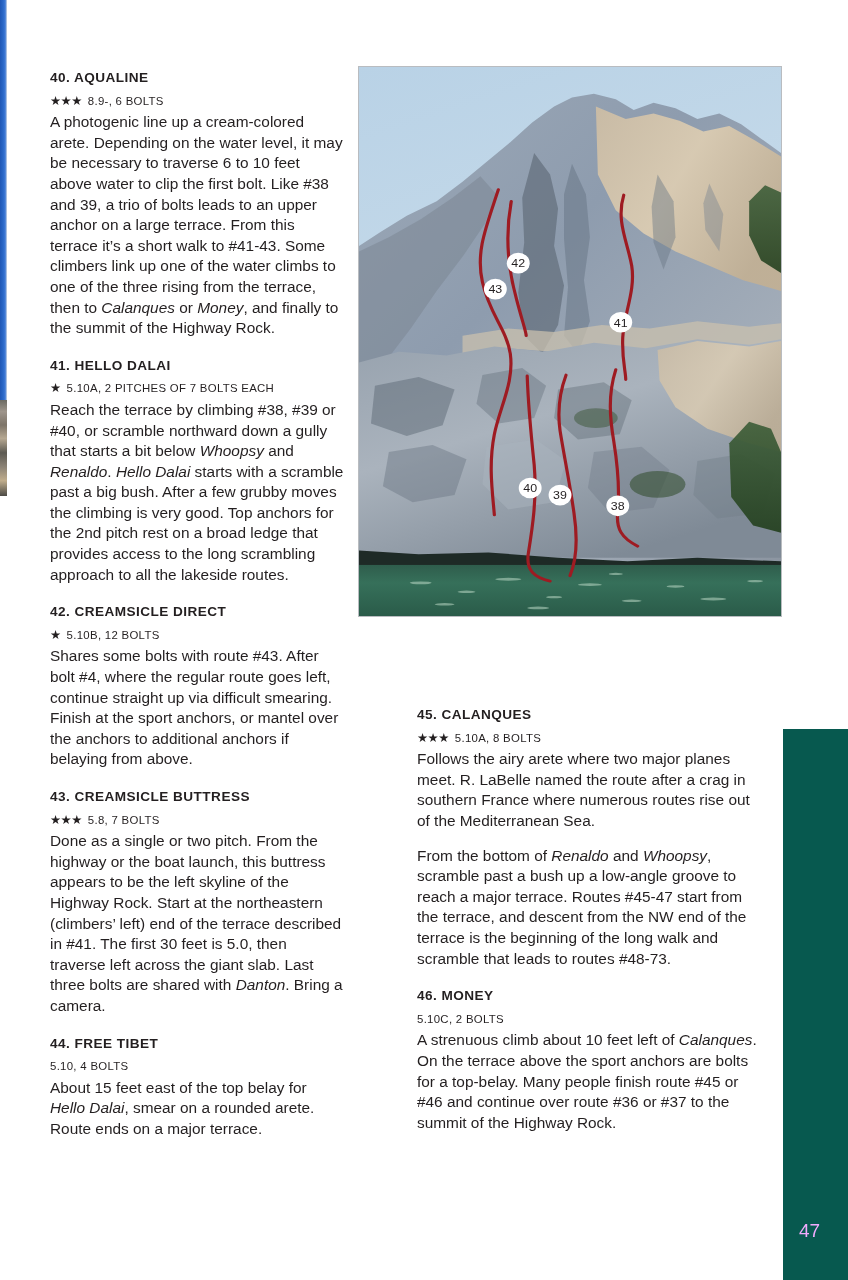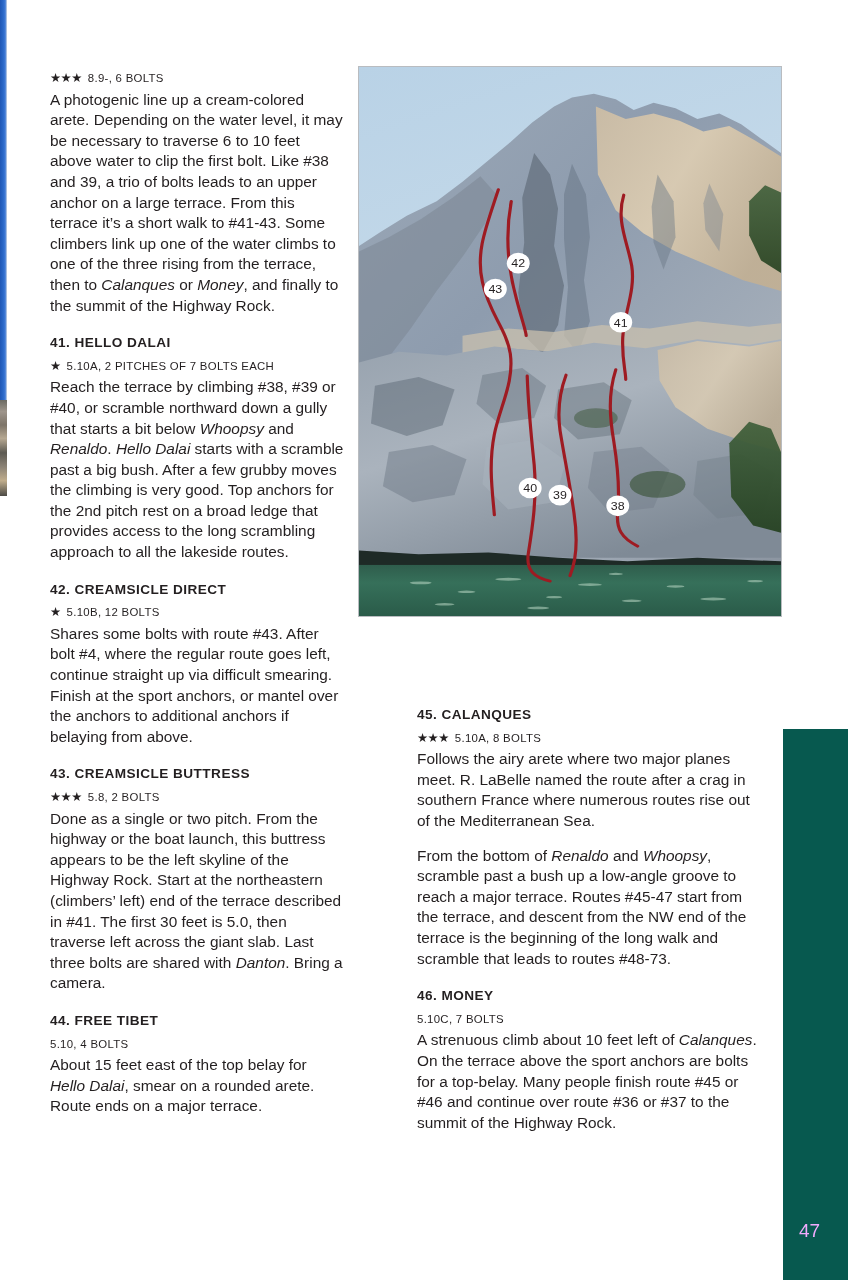--- a/index.html
+++ b/index.html
@@ -107,20 +107,21 @@
   }
 </style>
 </head>
 <body>
 
 <div id="left-edge-blue"></div>
 <div id="left-edge-photo"></div>
 
 <div class="col" id="col-left">
     <div class="route">
+      <div class="route-title">40. AQUALINE</div>
       <div class="route-meta">
         <span class="stars">★★★</span>
         <span>8.9-, 6 BOLTS</span>
       </div>
       <div class="route-body">
         <p>A photogenic line up a cream-colored arete. Depending on the water level, it may be necessary to traverse 6 to 10 feet above water to clip the first bolt. Like #38 and 39, a trio of bolts leads to an upper anchor on a large terrace. From this terrace it’s a short walk to #41-43. Some climbers link up one of the water climbs to one of the three rising from the terrace, then to <i>Calanques</i> or <i>Money</i>, and finally to the summit of the Highway Rock.</p>
       </div>
     </div>
     <div class="route">
       <div class="route-title">41. HELLO DALAI</div>
@@ -139,21 +140,21 @@
         <span>5.10B, 12 BOLTS</span>
       </div>
       <div class="route-body">
         <p>Shares some bolts with route #43. After bolt #4, where the regular route goes left, continue straight up via difficult smearing. Finish at the sport anchors, or mantel over the anchors to additional anchors if belaying from above.</p>
       </div>
     </div>
     <div class="route">
       <div class="route-title">43. CREAMSICLE BUTTRESS</div>
       <div class="route-meta">
         <span class="stars">★★★</span>
-        <span>5.8, 2 BOLTS</span>
+        <span>5.8, 7 BOLTS</span>
       </div>
       <div class="route-body">
         <p>Done as a single or two pitch. From the highway or the boat launch, this buttress appears to be the left skyline of the Highway Rock. Start at the northeastern (climbers’ left) end of the terrace described in #41. The first 30 feet is 5.0, then traverse left across the giant slab. Last three bolts are shared with <i>Danton</i>. Bring a camera.</p>
       </div>
     </div>
     <div class="route">
       <div class="route-title">44. FREE TIBET</div>
       <div class="route-meta">
         <span>5.10, 4 BOLTS</span>
       </div>
@@ -171,21 +172,21 @@
         <span>5.10A, 8 BOLTS</span>
       </div>
       <div class="route-body">
         <p>Follows the airy arete where two major planes meet. R. LaBelle named the route after a crag in southern France where numerous routes rise out of the Mediterranean Sea.</p>
         <p>From the bottom of <i>Renaldo</i> and <i>Whoopsy</i>, scramble past a bush up a low-angle groove to reach a major terrace. Routes #45-47 start from the terrace, and descent from the NW end of the terrace is the beginning of the long walk and scramble that leads to routes #48-73.</p>
       </div>
     </div>
     <div class="route">
       <div class="route-title">46. MONEY</div>
       <div class="route-meta">
-        <span>5.10C, 7 BOLTS</span>
+        <span>5.10C, 2 BOLTS</span>
       </div>
       <div class="route-body">
         <p>A strenuous climb about 10 feet left of <i>Calanques</i>. On the terrace above the sport anchors are bolts for a top-belay. Many people finish route #45 or #46 and continue over route #36 or #37 to the summit of the Highway Rock.</p>
       </div>
     </div>
   </div>
 
 <div id="topo-photo">
   <svg viewBox="0 0 424 613" preserveAspectRatio="none">
     <defs>

